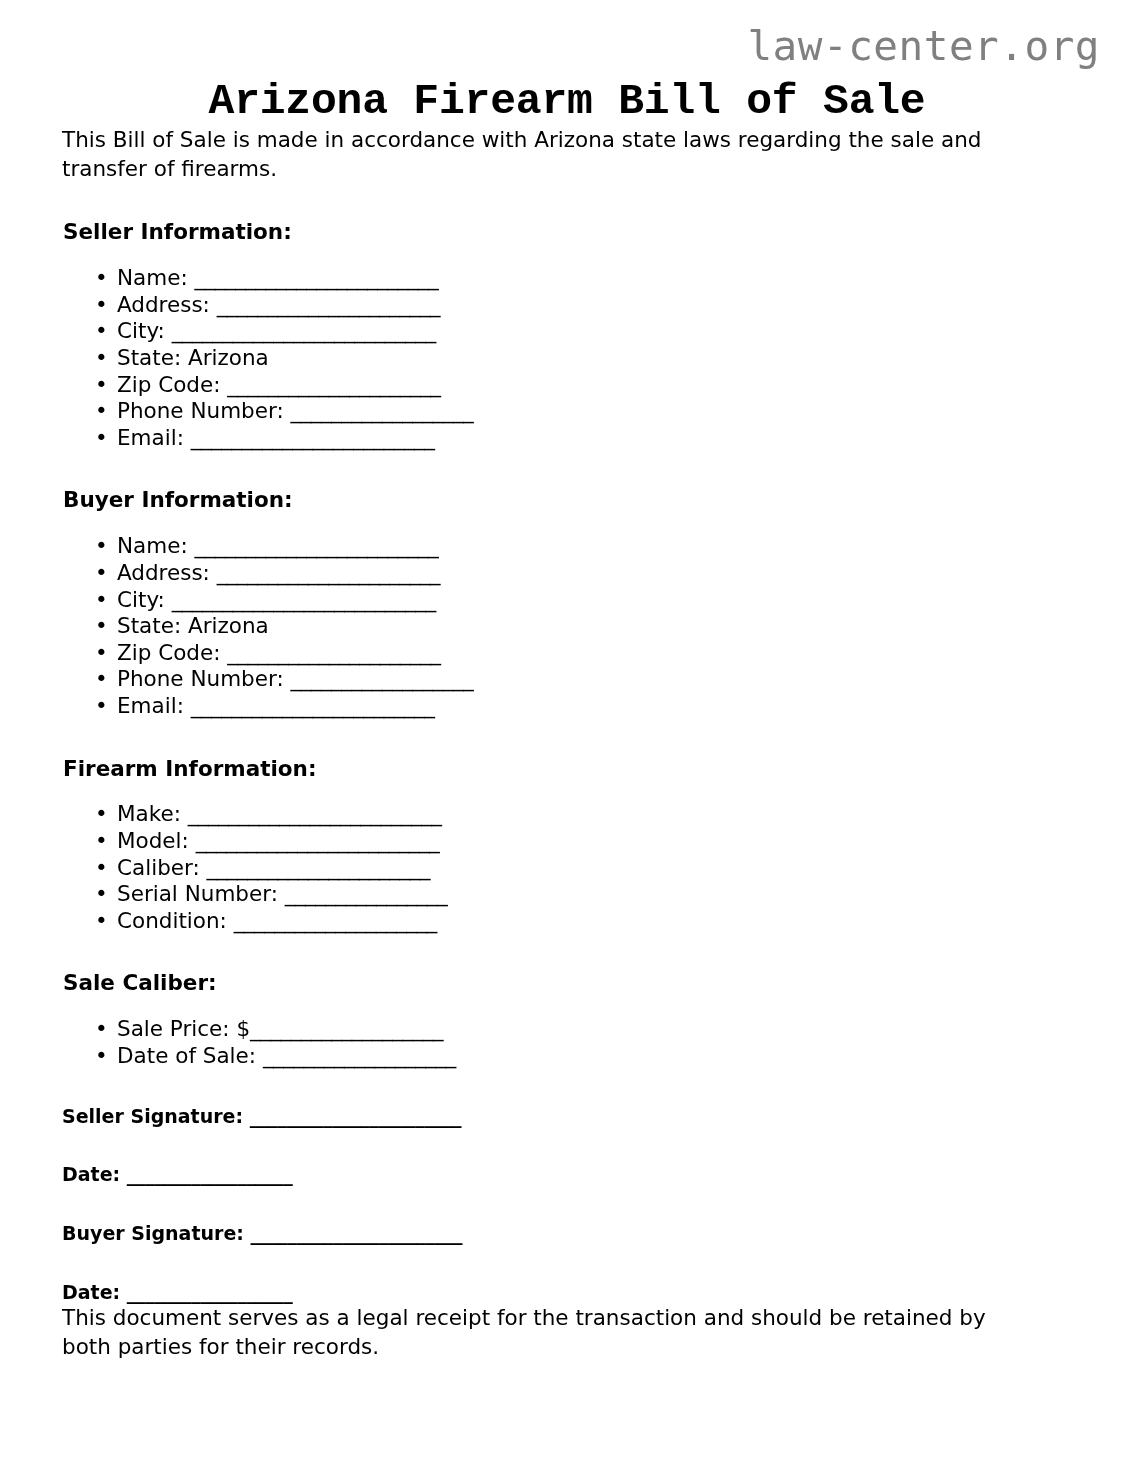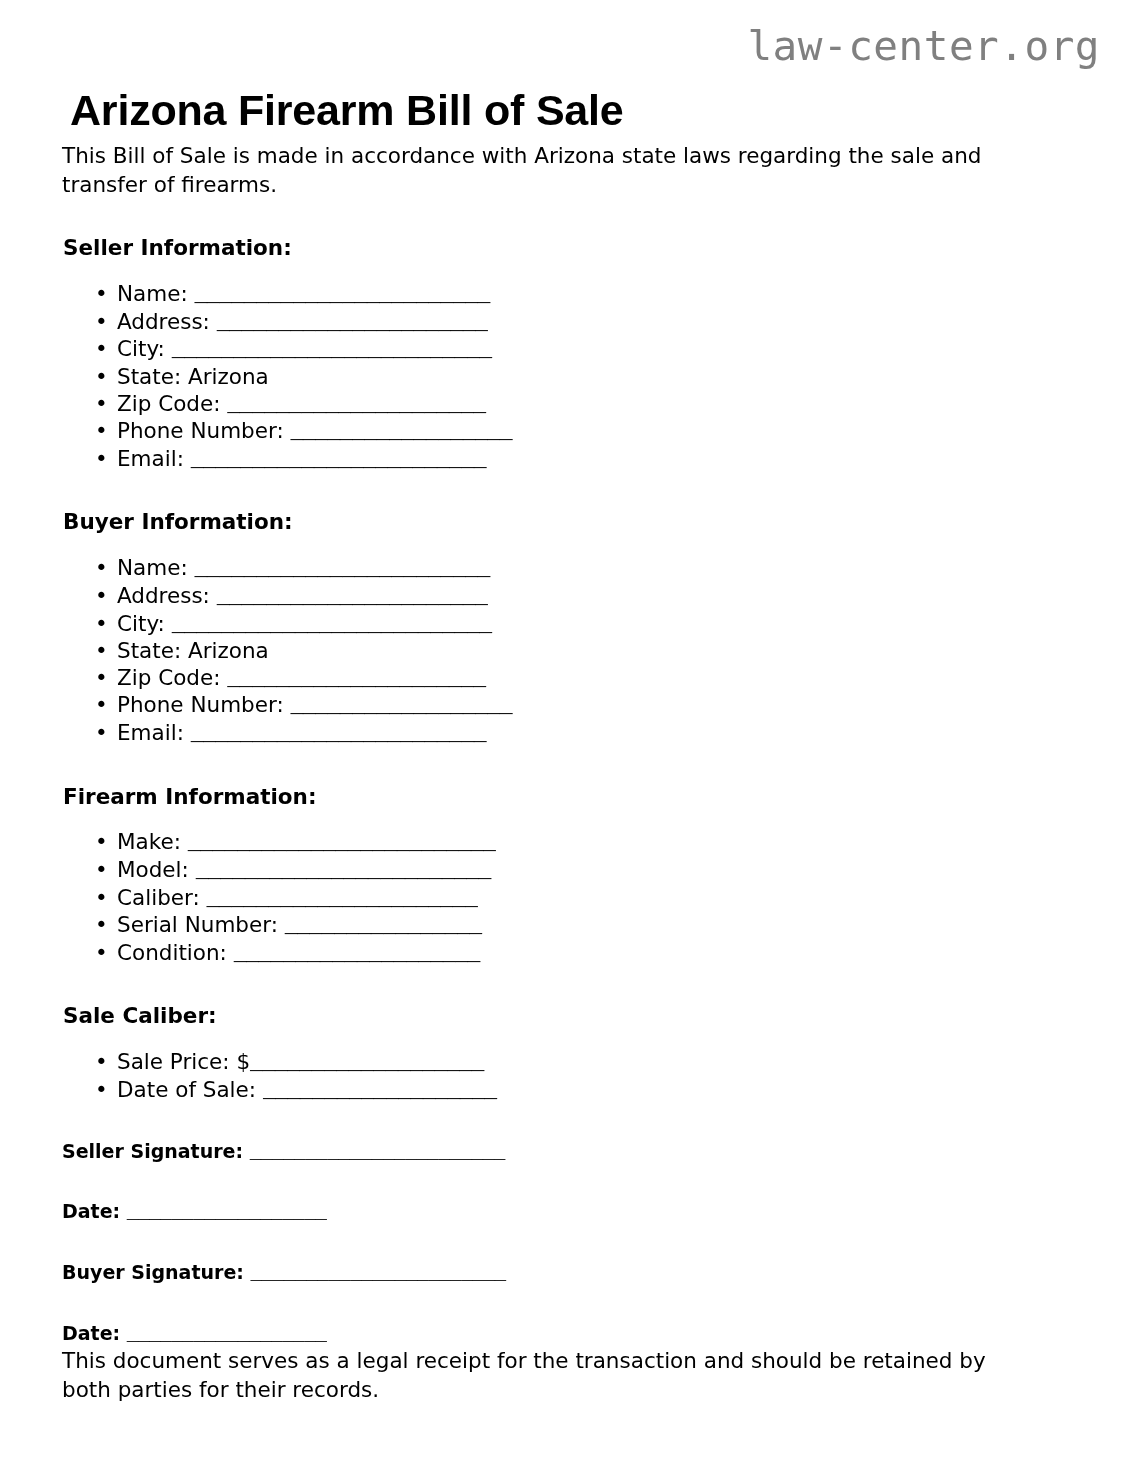--- a/index.html
+++ b/index.html
@@ -41,27 +41,28 @@
 
   
   .content {
     position: absolute;
     left: 62px;
     top: 0;
     width: 1010px;
   }
 
   h1.doc-title {
-    font-family: Liberation Sans, sans-serif;
+    font-family: Liberation Mono, monospace;
     font-size: 43px;
     font-weight: 700;
     line-height: 1.12;
     letter-spacing: -0.2px;
-    margin: 8px;
+    margin: 0;
     padding-top: 78px;
+    text-align: center;
   }
 
   p.para {
     font-size: 21.5px;
     line-height: 1.33;
     margin: 0;
     padding-top: 0;
     max-width: 960px;
   }
 
@@ -93,21 +94,20 @@
   ul.field-list li .bullet {
     position: absolute;
     left: 33px;
     top: 0;
     font-size: 21.5px;
     line-height: 26.6px;
   }
 
   .blank {
     letter-spacing: -0.6px;
-    font-family: Liberation Mono, monospace;
   }
 
   .closing-para { margin-top: 33px; }
 
   .sig-line {
     font-size: 19px;
     font-weight: 700;
     line-height: 1.3;
     margin: 0;
     padding-top: 34px;

